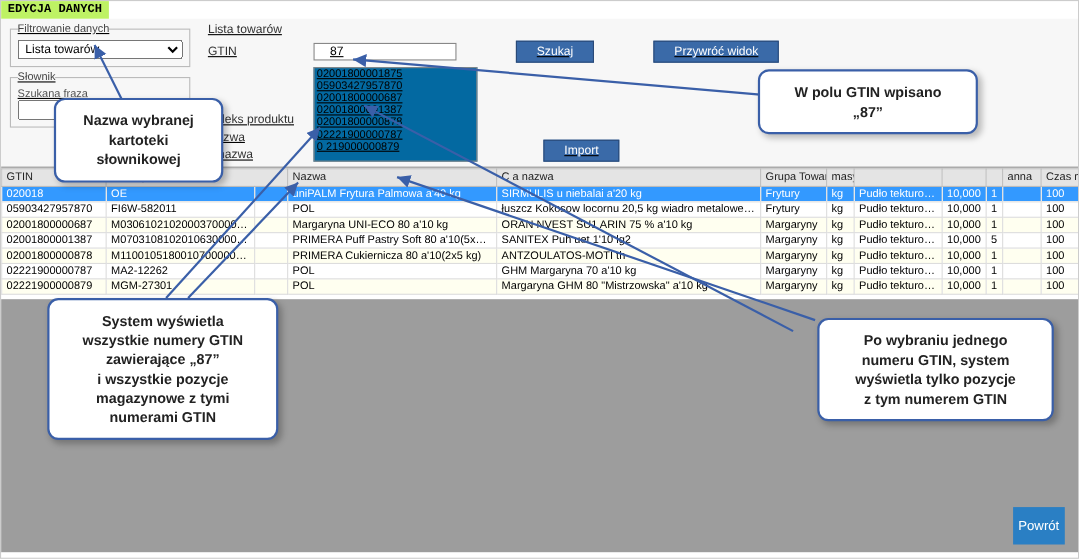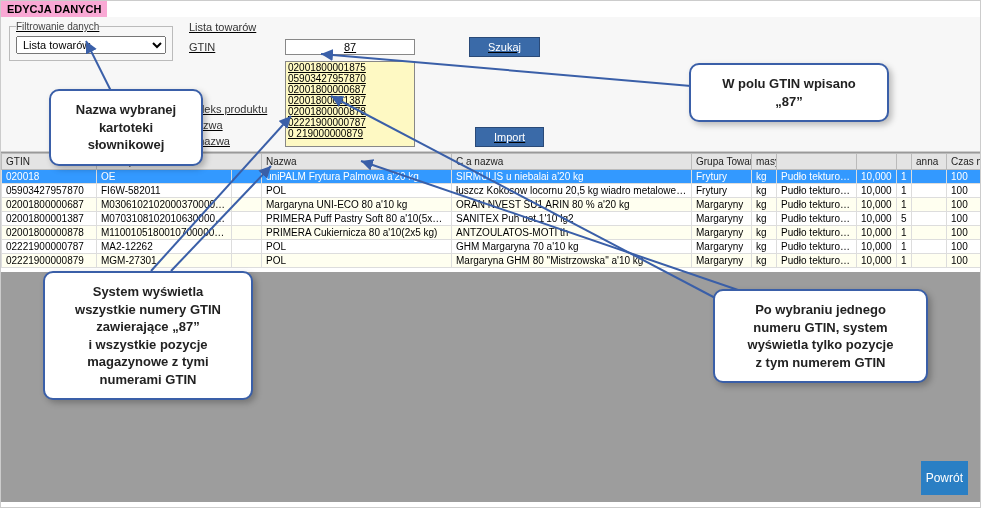--- a/index.html
+++ b/index.html
@@ -7,24 +7,25 @@
     font-family: Arial, sans-serif;
     font-size: 11px;
     background: #fff;
     width: 981px;
     height: 508px;
     position: relative;
     overflow: hidden;
     border: 1px solid #ccc;
   }
   .title-bar {
-    background: #f9a8d4;
+    background: #bef264;
     padding: 2px 6px;
     font-weight: bold;
     display: inline-block;
+    font-family: Liberation Mono, monospace;
   }
   .filter-panel {
     display: flex;
     padding: 4px 8px;
     gap: 16px;
     border-bottom: 1px solid #ccc;
     background: #f7f7f7;
     text-decoration: underline;
   }
   .filter-left, .filter-right {
@@ -44,28 +45,27 @@
   }
   .filter-right .row {
     display: flex;
     align-items: center;
     gap: 6px;
   }
   .filter-right .lbl { width: 90px; color: #333; }
   .filter-right input[type=text] {
     width: 130px;
     font-size: 11px;
-    padding: 1px 3px;
+    padding: 1px 14px;
     border: 1px solid #888;
-    text-align: center;
   }
   .filter-right .list-box {
     border: 1px solid #888;
-    background: #fef9c3;
-    width: 130px;
+    background: #0369a1;
+    width: 149px;
     height: 86px;
     overflow: auto;
     font-size: 10px;
   }
   .filter-right .list-box div { padding: 0 2px; white-space: nowrap; }
   .btn {
     background: #3a6aa8;
     color: #fff;
     border: 1px solid #2a4a78;
     padding: 3px 18px;
@@ -152,31 +152,37 @@
 <div class="title-bar">EDYCJA DANYCH</div>
 
 <div class="filter-panel">
   <div class="filter-left">
     <fieldset>
       <legend>Filtrowanie danych</legend>
       <select>
         <option>Lista towarów</option>
       </select>
     </fieldset>
+    <fieldset>
+      <legend>Słownik</legend>
+      <div style="font-size:10px;color:#555">Szukana fraza</div>
+      <input type="text" style="">
+    </fieldset>
   </div>
 
   <div class="filter-right">
     <div class="row">
       <span class="lbl">Lista towarów</span>
     </div>
     <div class="row">
       <span class="lbl">GTIN</span>
       <input type="text" value="87" style="">
       <div class="btn-row">
         <button class="btn">Szukaj</button>
+        <button class="btn">Przywróć widok</button>
       </div>
     </div>
     <div class="row" style="align-items:flex-end">
       <div style="display:flex;flex-direction:column;gap:4px">
         <span class="lbl">Indeks produktu</span>
         <span class="lbl">Nazwa</span>
         <span class="lbl">a nazwa</span>
       </div>
       <div class="list-box" id="gtin-list">
           <div>02001800001875</div>
@@ -223,21 +229,21 @@
         <th></th>
         <th>anna</th>
         <th>Czas magazynowa</th>
       </tr>
     </thead>
     <tbody id="grid-body">
         <tr class="row-sel">
           <td>020018</td>
           <td>OE</td>
           <td></td>
-          <td>uniPALM Frytura Palmowa a'20 kg</td>
+          <td>uniPALM Frytura Palmowa a'40 kg</td>
           <td>SIRMULIS                u niebalai a'20 kg</td>
           <td>Frytury</td>
           <td>kg</td>
           <td>Pudło tekturowe</td>
           <td>10,000</td>
           <td>1</td>
           <td></td>
           <td>100</td>
         </tr>
         <tr>
@@ -252,21 +258,21 @@
           <td>10,000</td>
           <td>1</td>
           <td></td>
           <td>100</td>
         </tr>
         <tr class="row-alt">
           <td>02001800000687</td>
           <td>M030610210200037000000000</td>
           <td></td>
           <td>Margaryna UNI-ECO 80 a'10 kg</td>
-          <td>ORAN    NVEST SU1       ARIN 80 % a'20 kg</td>
+          <td>ORAN    NVEST SU1       ARIN 75 % a'10 kg</td>
           <td>Margaryny</td>
           <td>kg</td>
           <td>Pudło tekturowe</td>
           <td>10,000</td>
           <td>1</td>
           <td></td>
           <td>100</td>
         </tr>
         <tr>
           <td>02001800001387</td>
@@ -334,21 +340,21 @@
 
 <div class="callout" style="left:48px; top:88px; width:154px">
   <div class="inner">Nazwa wybranej<br>kartoteki<br>słownikowej</div>
 </div>
 <div class="callout" style="left:688px; top:62px; width:200px">
   <div class="inner">W polu GTIN wpisano<br>„87”</div>
 </div>
 <div class="callout" style="left:42px; top:270px; width:210px">
   <div class="inner">System wyświetla<br>wszystkie numery GTIN<br>zawierające „87”<br>i wszystkie pozycje<br>magazynowe z tymi<br>numerami GTIN</div>
 </div>
-<div class="callout" style="left:712px; top:288px; width:215px">
+<div class="callout" style="left:742px; top:288px; width:215px">
   <div class="inner">Po wybraniu jednego<br>numeru GTIN, system<br>wyświetla tylko pozycje<br>z tym numerem GTIN</div>
 </div>
 
 <svg class="arrows">
   <defs>
     <marker id="ah" markerWidth="8" markerHeight="8" refX="6" refY="3" orient="auto">
       <path d="M0,0 L6,3 L0,6 Z" fill="#3a5fa8"></path>
     </marker>
   </defs>
   <line x1="110" y1="90" x2="85" y2="40" stroke="#3a5fa8" stroke-width="2" marker-end="url(#ah)"></line>

